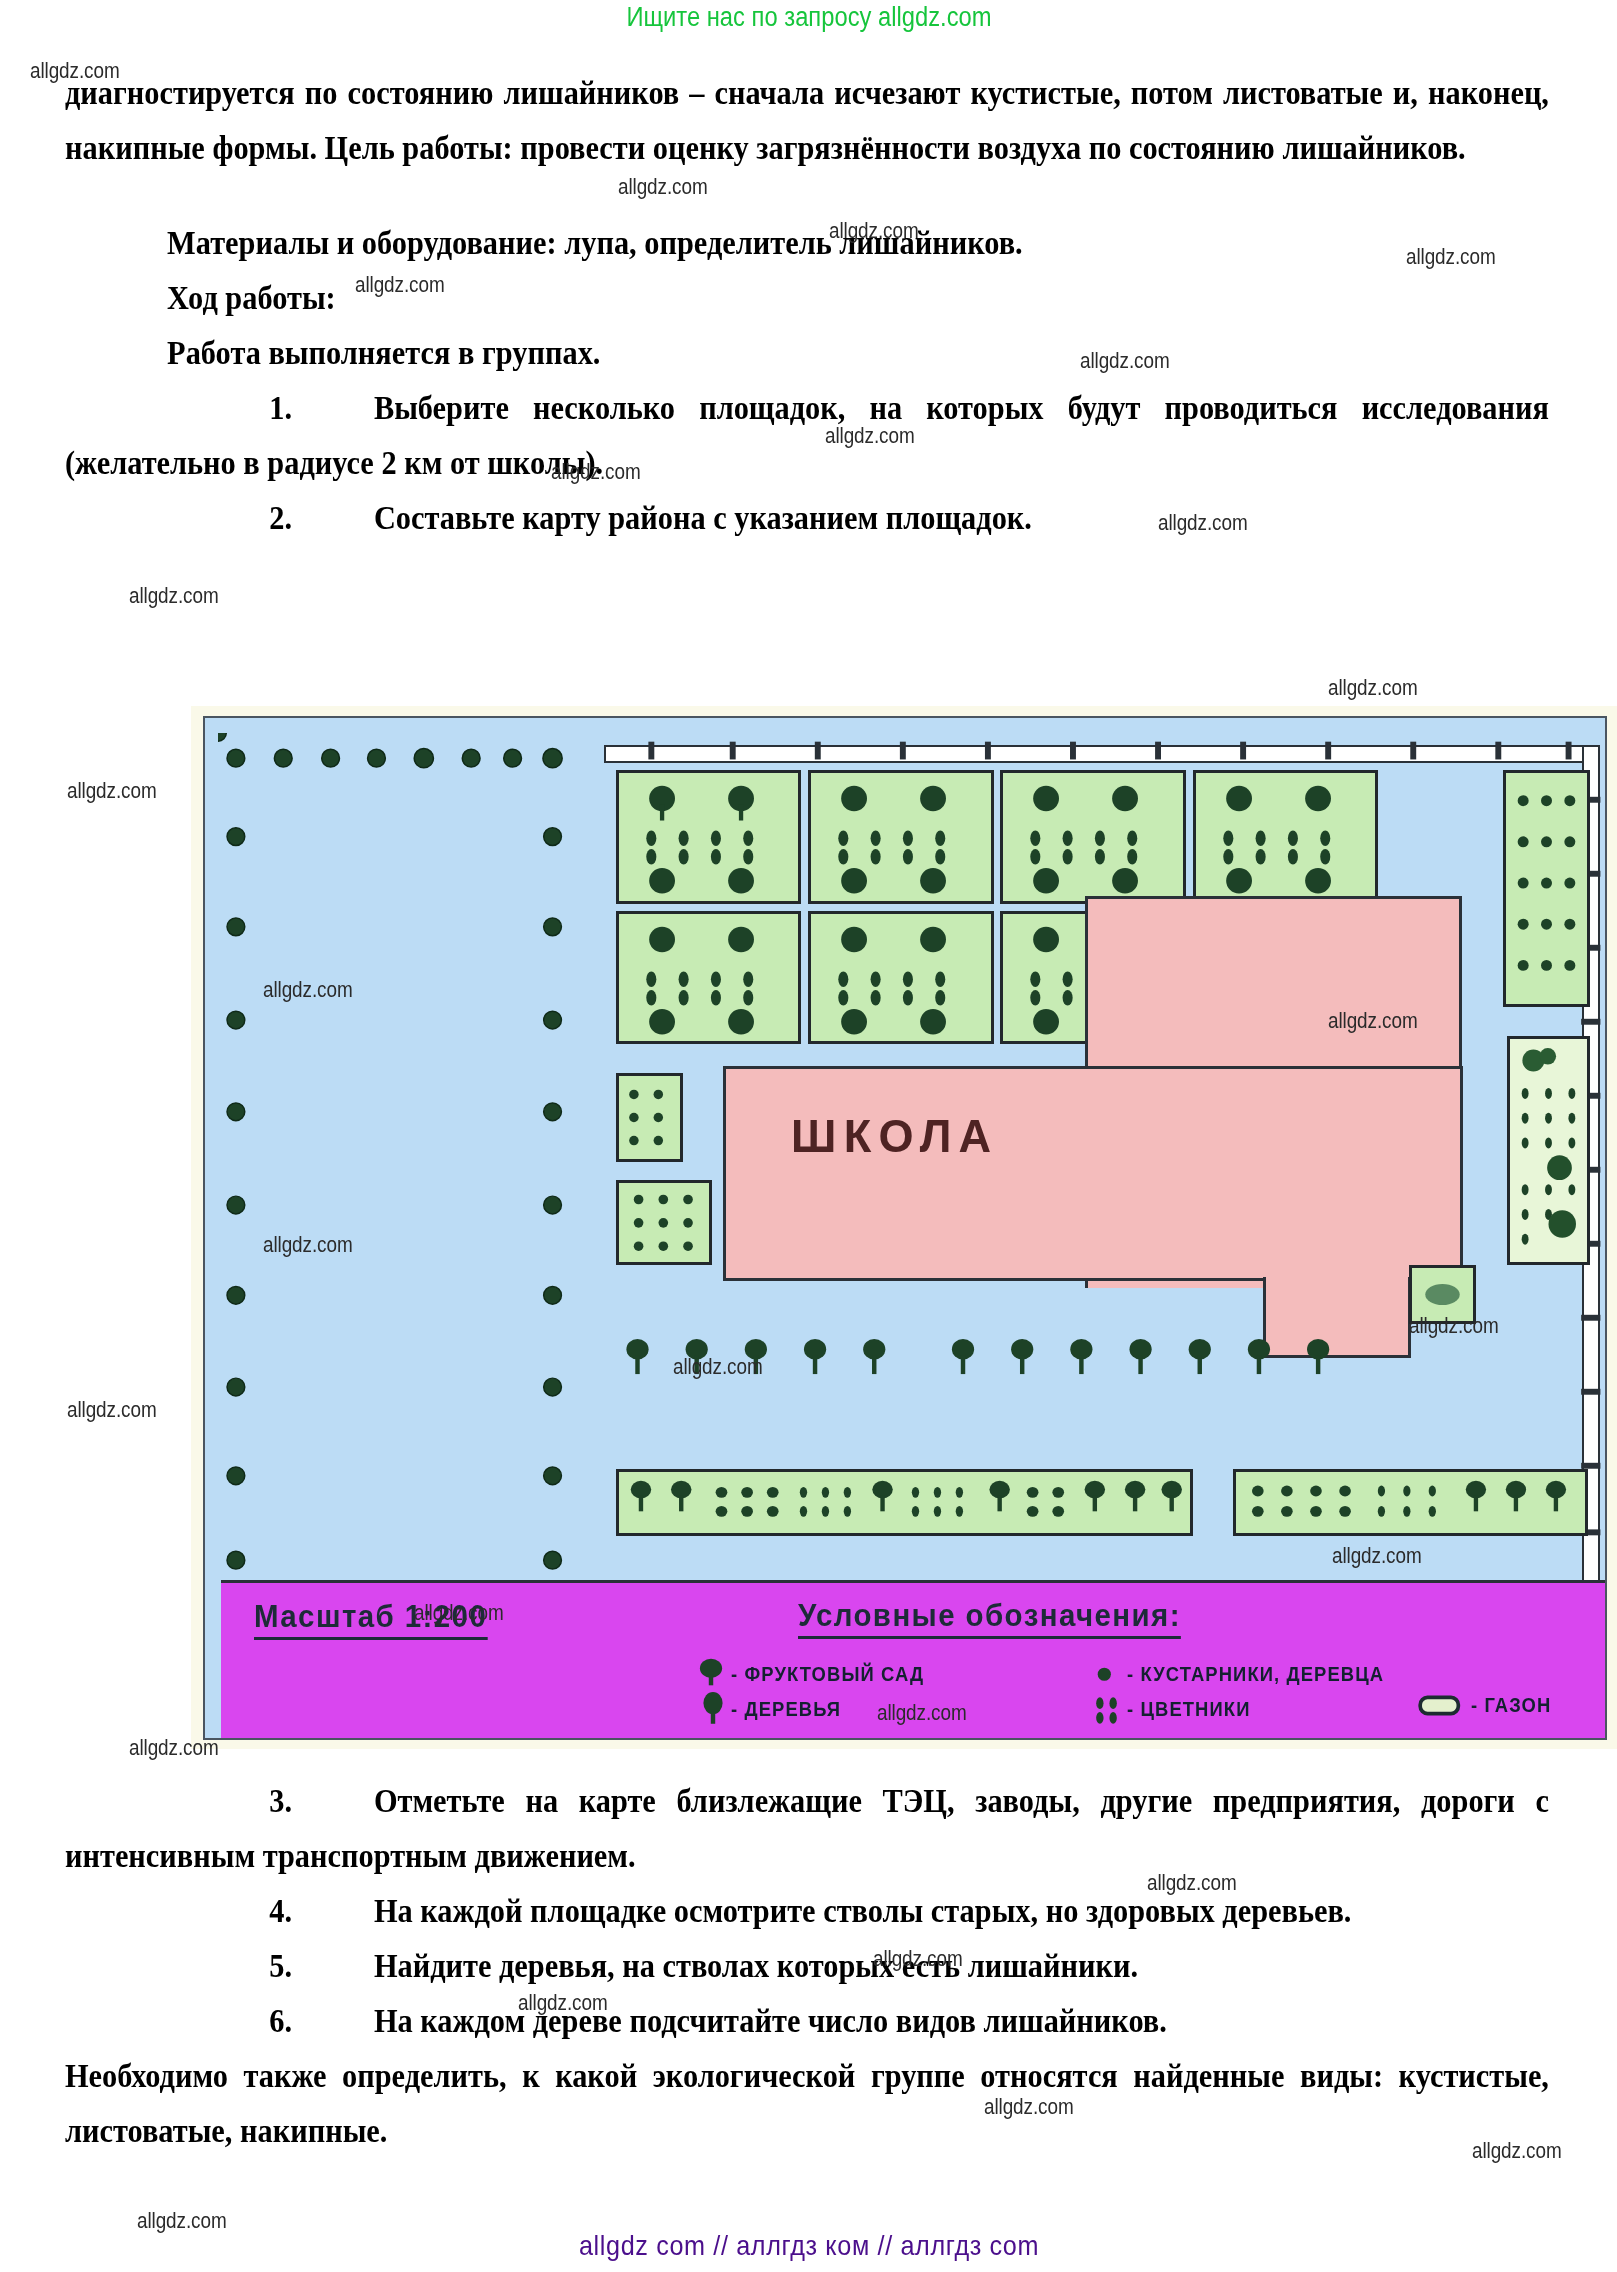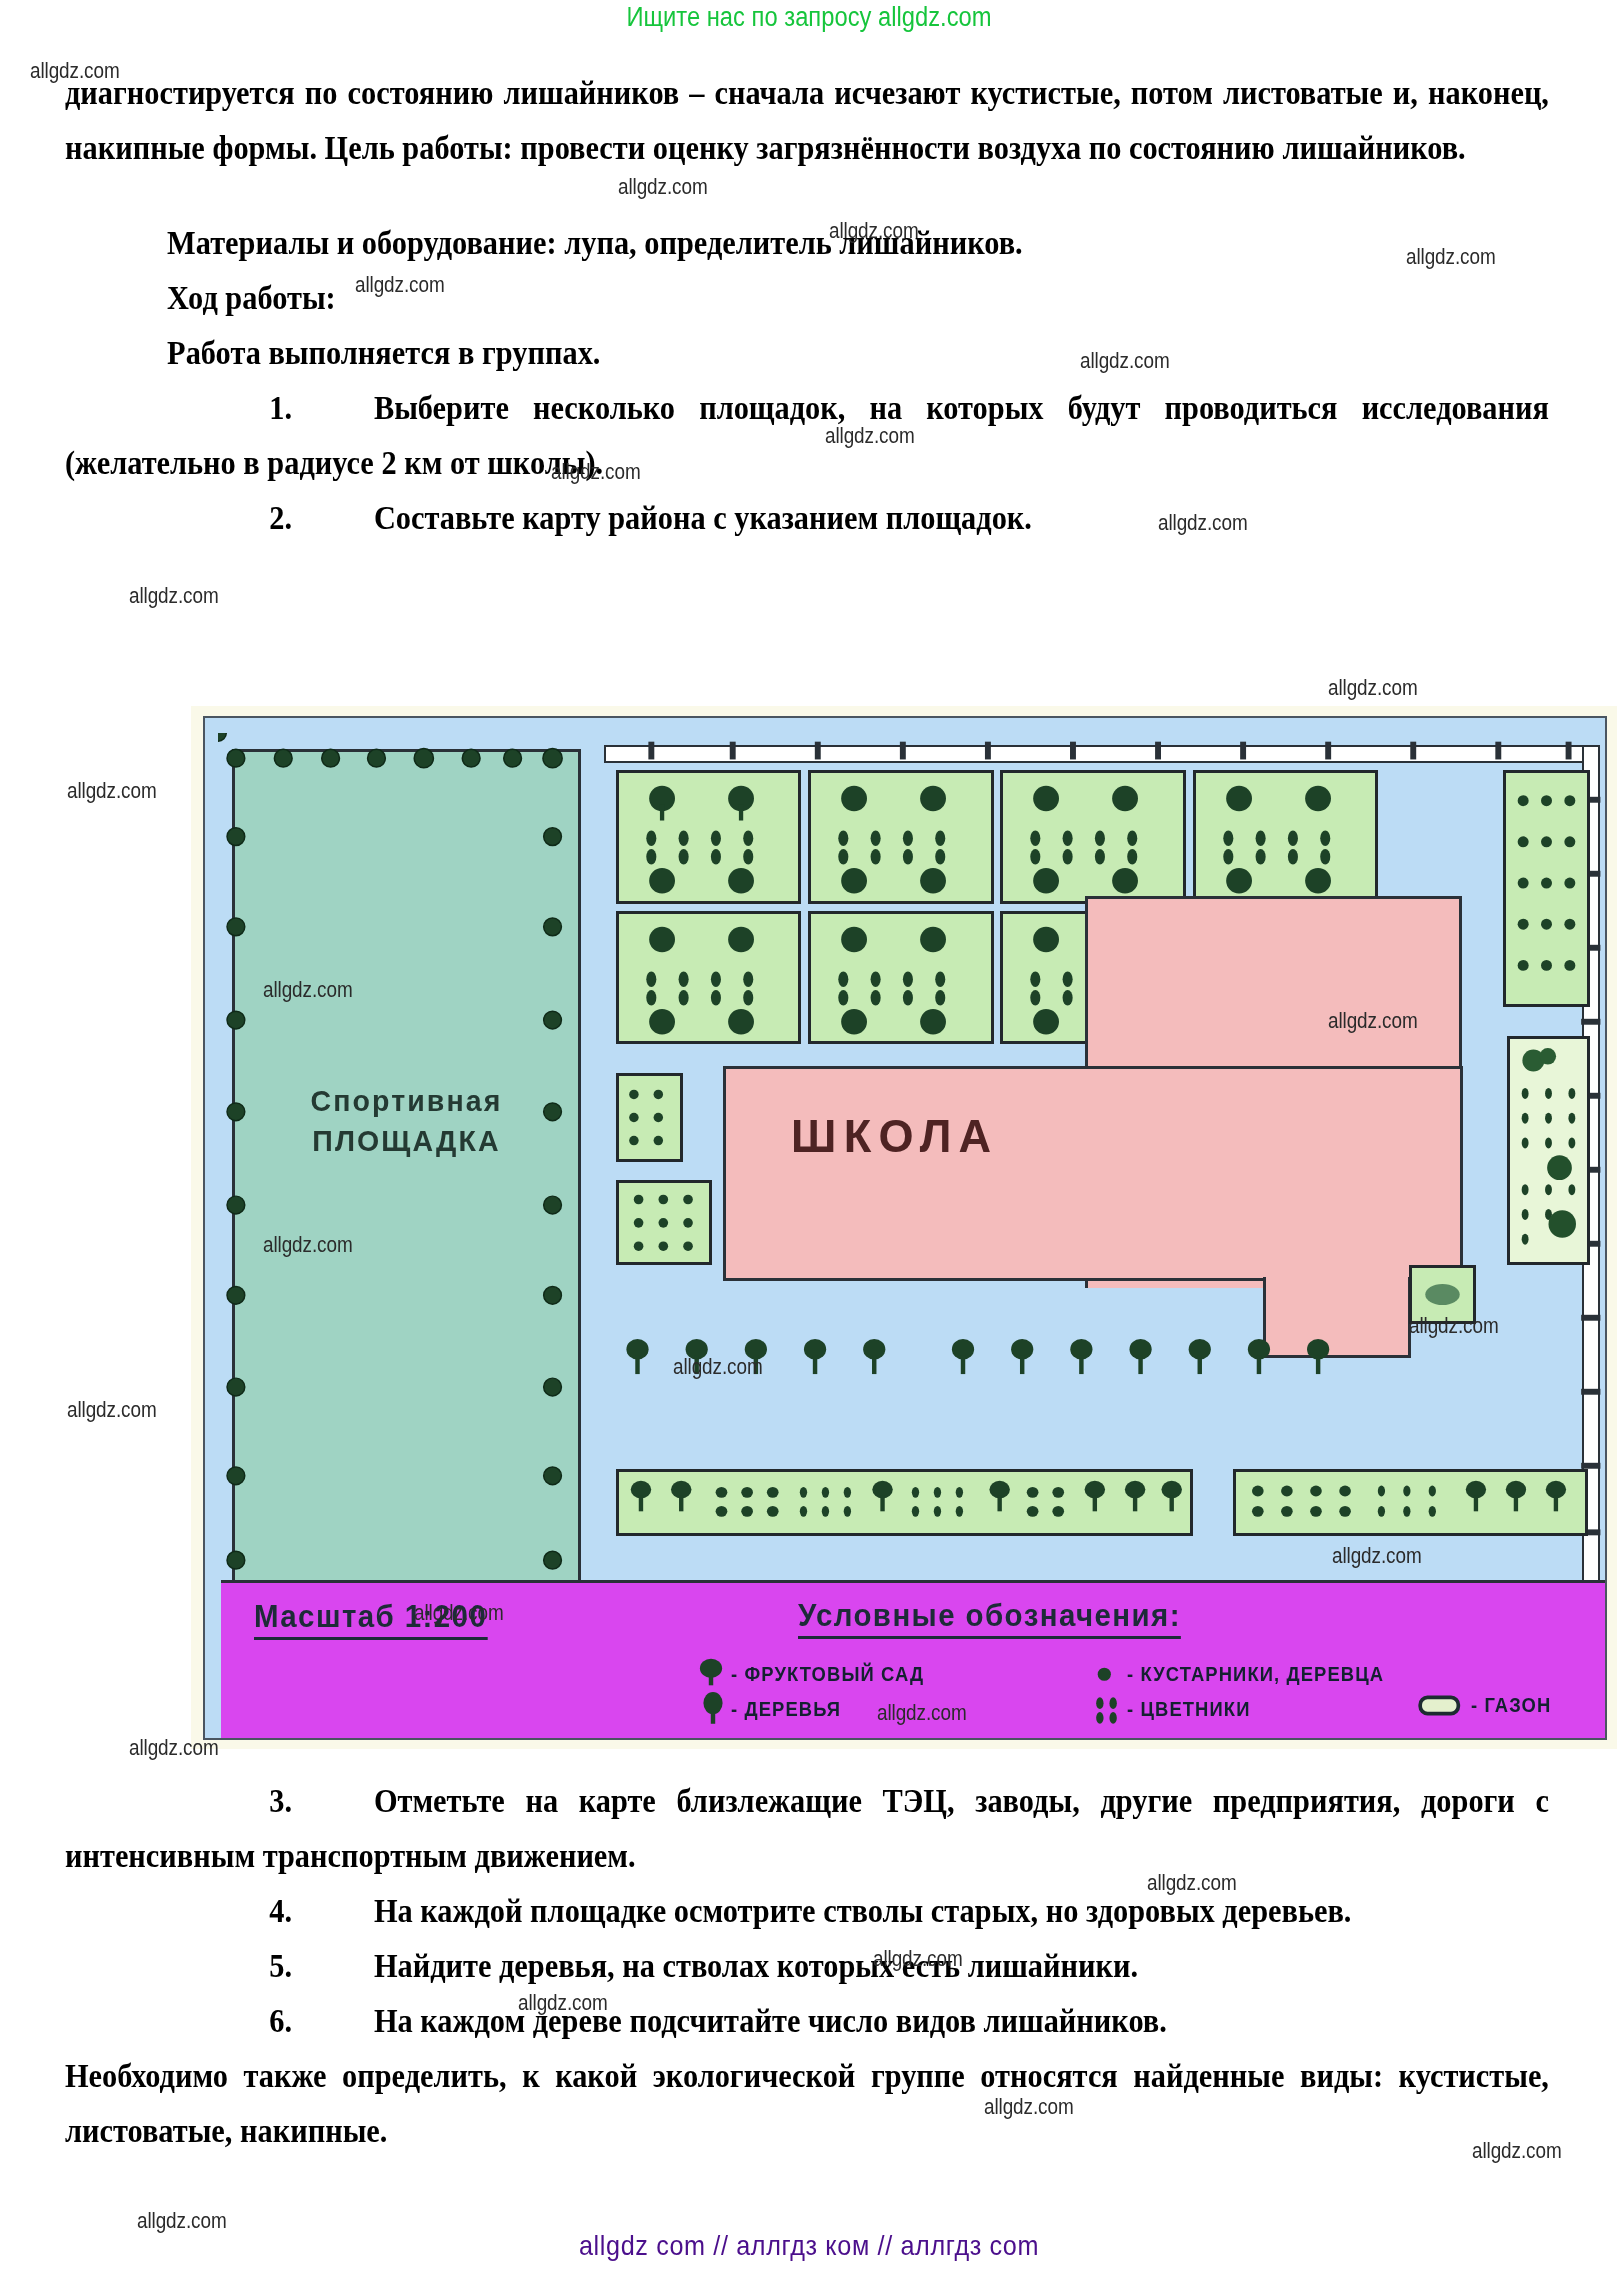--- a/index.html
+++ b/index.html
@@ -314,26 +314,20 @@
         <rect x="4" y="470" width="26" height="8"></rect>
             <rect x="4" y="570" width="26" height="8"></rect>
         <rect x="4" y="670" width="26" height="8"></rect>
             <rect x="4" y="770" width="26" height="8"></rect>
         <rect x="4" y="870" width="26" height="8"></rect>
             <rect x="4" y="970" width="26" height="8"></rect>
         <rect x="4" y="1060" width="26" height="8"></rect>
       </g>
     </svg>
 
-    <div class="sport">
-      <div class="sportlabel">
-        <div>Спортивная</div>
-        <div>ПЛОЩАДКА</div>
-      </div>
-    </div>
 
     <svg style="position:absolute;left:13.3px;top:15px;" width="385" height="873" viewBox="0 0 520 1180">
       <g fill="#1d4227" stroke="#0f2a18" stroke-width="2">
         <g id="sh">
           <circle cx="0" cy="0" r="11"></circle>
         </g>
 
         <circle cx="24" cy="34" r="12"></circle>
             <circle cx="88" cy="34" r="12"></circle>
         <circle cx="152" cy="34" r="12"></circle>

